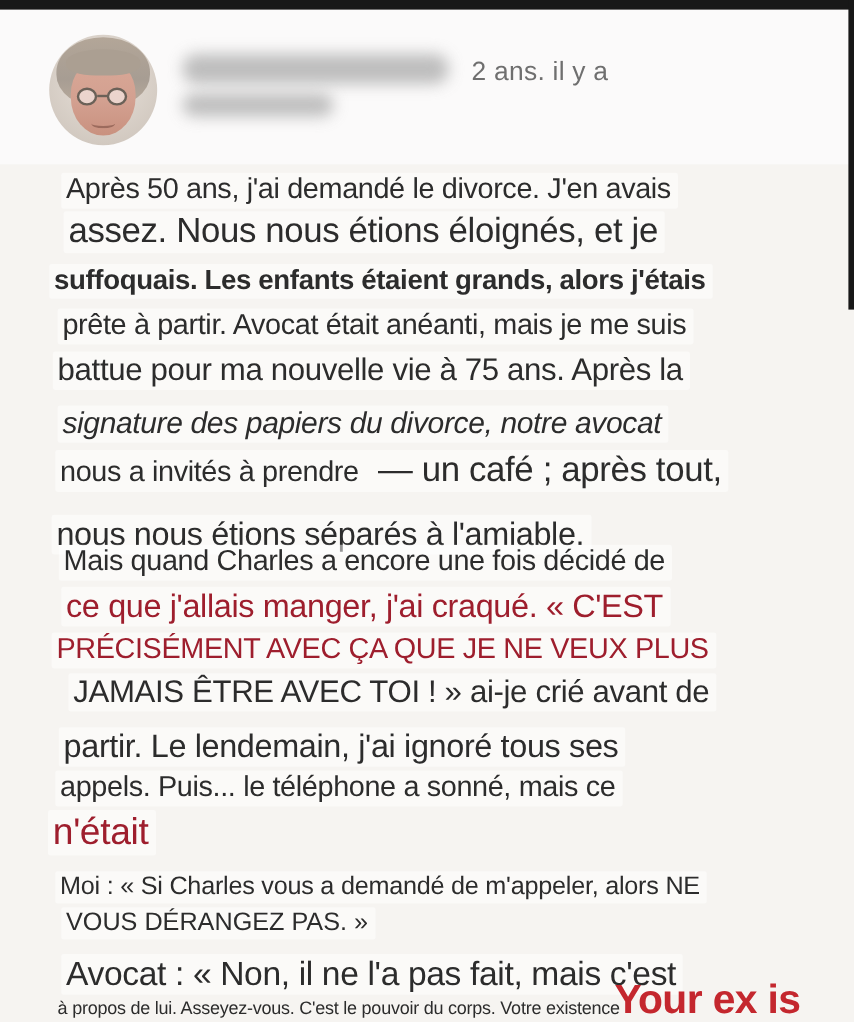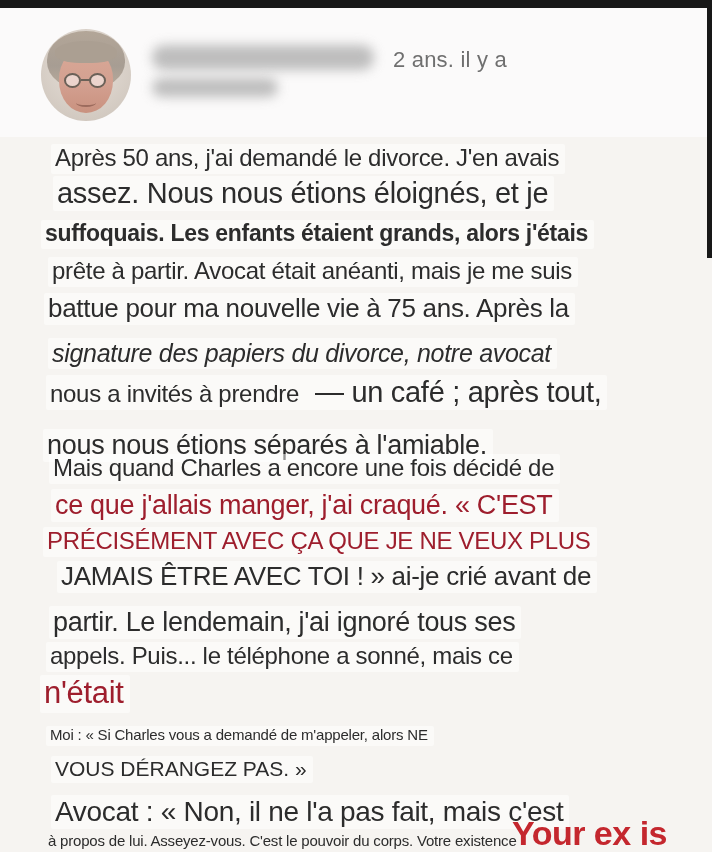--- a/index.html
+++ b/index.html
@@ -91,21 +91,21 @@
   .l7{left:46px;top:375px;font-size:24px;}
   .l7 .seg2{font-size:29px;margin-left:16px;vertical-align:baseline;text-align:center;}
   .l8{left:43px;top:413px;font-size:27px;margin-top:16px;}
   .l9{left:49px;top:454px;font-size:24px;}
   .l10{left:51px;top:489px;font-size:27px;}
   .l11{left:43px;top:527px;font-size:24px;}
   .l12{left:57px;top:561px;font-size:26px;}
   .l13{left:49px;top:606px;font-size:27px;}
   .l14{left:46px;top:642px;font-size:24px;}
   .l15{left:40px;top:675px;font-size:31px;}
-  .l16{left:46px;top:726px;font-size:15px;letter-spacing:-0.2px;}
+  .l16{left:46px;top:726px;font-size:21px;letter-spacing:-0.2px;}
   .l17{left:51px;top:756px;font-size:21px;letter-spacing:0;}
   .l18{left:51px;top:795px;font-size:28px;}
   .l19{left:44px;top:832px;font-size:15px;letter-spacing:-0.2px;background:none;}
   .overlay-red{
     position:absolute;left:512px;top:814px;
     font-size:34px;font-weight:700;white-space:nowrap;
     color:var(--overlay_red,#c4272e);letter-spacing:-0.5px;
   }
 </style>
 </head>

